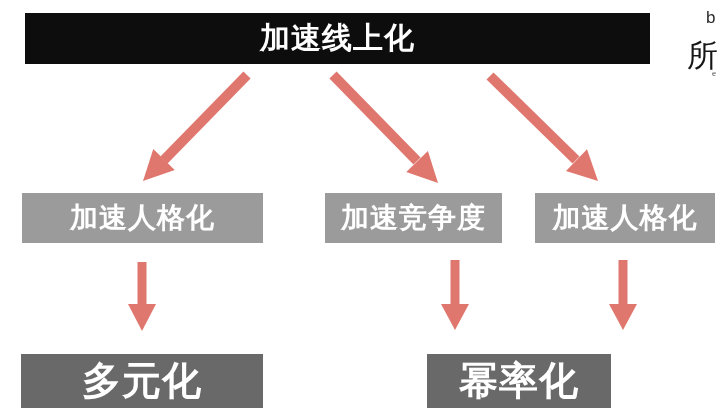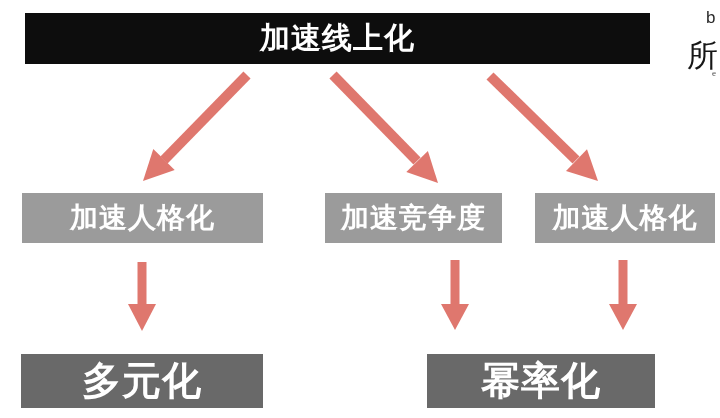--- a/index.html
+++ b/index.html
@@ -26,21 +26,21 @@
     background:#9b9b9b;font-size:28px;text-align:center;
   }
   #mid-box-1{left:22px;width:241px;}
   #mid-box-2{left:325px;width:177px;}
   #mid-box-3{left:535px;width:180px;}
   .bottom-box{
     top:354px;height:54px;
     background:#696969;font-size:39px;
   }
   #bottom-box-1{left:21px;width:242px;}
-  #bottom-box-2{left:427px;width:228px;}
+  #bottom-box-2{left:427px;width:184px;}
   #arrow-layer{
     position:absolute;left:0;top:0;width:720px;height:418px;
     pointer-events:none;
   }
   .wm{position:absolute;color:#1f1f1f;}
   #wm-b{left:706px;top:8px;font-size:17px;color:#2b2b2b;}
   #wm-suo{left:687px;top:35px;font-size:31px;font-family:"Liberation Serif", serif;color:#161616;}
   #wm-mark{left:712px;top:68px;font-size:9px;color:#4a4a4a;font-family:"Liberation Serif", serif;}
 </style>
 </head>

